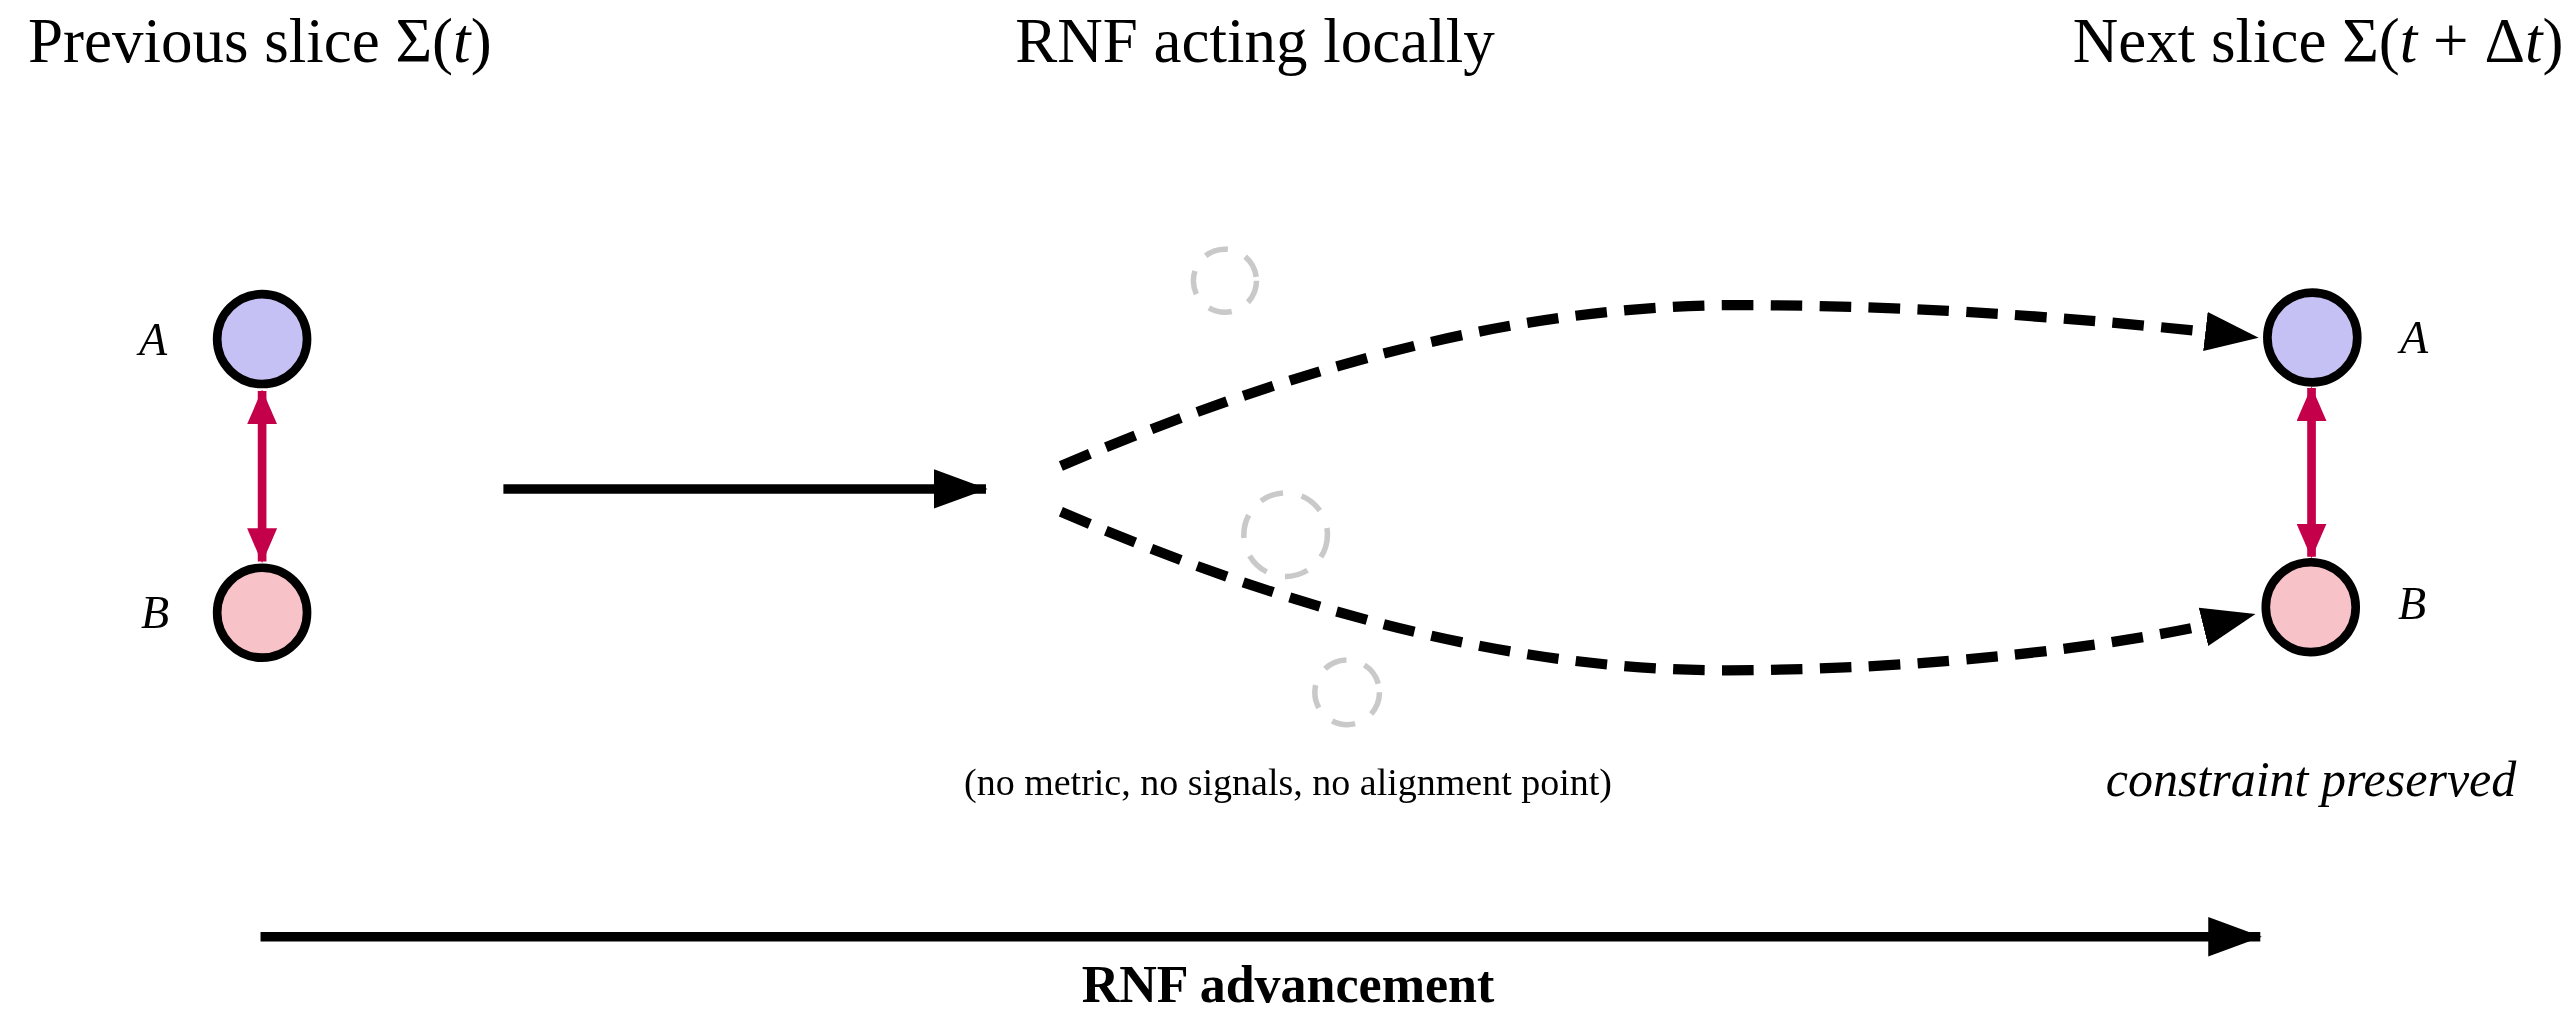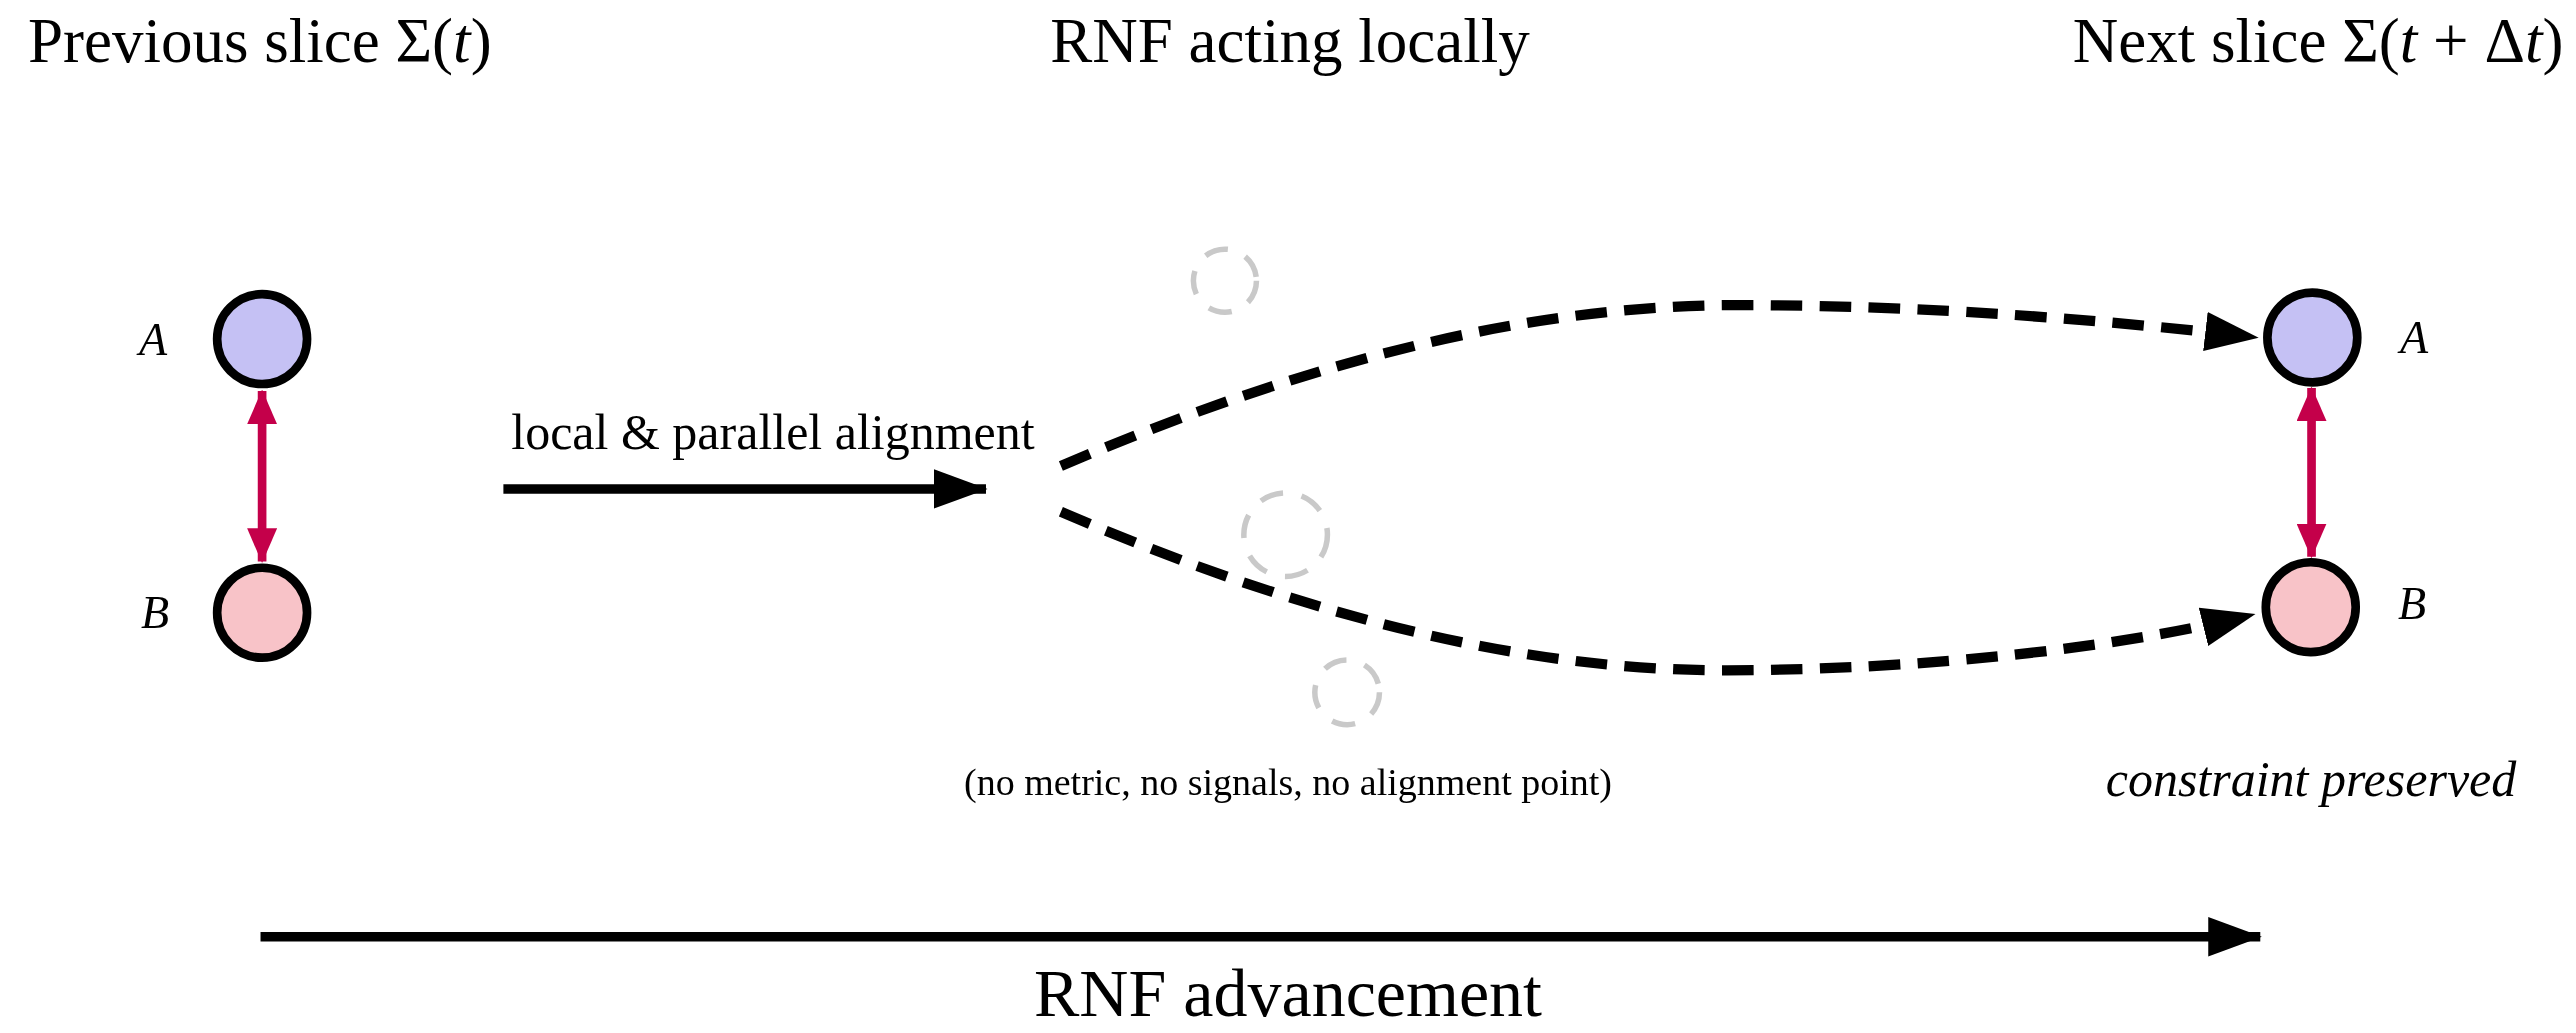--- a/index.html
+++ b/index.html
@@ -18,21 +18,21 @@
     font-family:"Liberation Serif","DejaVu Serif",serif;
     color:var(--c-ink);
     overflow:hidden;
   }
   #gfx{position:absolute;left:0;top:0;width:2576px;height:1033px;}
   .txt{position:absolute;white-space:nowrap;line-height:1;}
   .center{transform:translateX(-50%);}
   .title{font-size:63px;}
   .lbl{font-size:50px;}
   .note{font-size:38px;}
-  .adv{font-size:68px;}
+  .adv{font-size:52px;font-weight:bold;}
   .nodeletter{font-size:46px;font-style:italic;}
   .mvar{font-style:italic;}
   
   .ghost{fill:none;stroke:var(--c-ghost);stroke-width:7;stroke-dasharray:30 24;}
   .node{stroke:var(--c-ink);stroke-width:11;}
   .node-a{fill:var(--c-node-a);}
   .node-b{fill:var(--c-node-b);}
   .redlink{stroke:var(--c-red);stroke-width:11;fill:none;}
   .solidarrow{stroke:var(--c-ink);stroke-width:12;fill:none;}
   .dashcurve{stroke:var(--c-ink);stroke-width:13;fill:none;stroke-dasharray:40 22;stroke-linejoin:round;}
@@ -67,28 +67,27 @@
     <circle class="node node-a" cx="332" cy="430" r="57"></circle>
     <circle class="node node-b" cx="332" cy="777" r="57"></circle>
     <circle class="node node-a" cx="2932" cy="428" r="57"></circle>
     <circle class="node node-b" cx="2930" cy="770" r="57"></circle>
 
     <path class="solidarrow" d="M330,1188 L2866,1188" marker-end="url(#ah-black)"></path>
   </svg>
 
   <div class="txt title" style="left:28px;top:9.5px;"><span>Previous slice Σ(</span><span class="mvar">t</span><span>)</span></div>
 
-  <div class="txt title center" style="left:1290px;top:9.5px;">RNF acting locally</div>
+  <div class="txt title center" style="left:1255px;top:9.5px;">RNF acting locally</div>
 
   <div class="txt title" style="right:12.6px;top:9.5px;"><span>Next slice Σ(</span><span class="mvar">t</span><span> + Δ</span><span class="mvar">t</span><span>)</span></div>
 
   <div class="txt nodeletter center" style="left:153px;top:317px;">A</div>
   <div class="txt nodeletter center" style="left:155px;top:590px;">B</div>
   <div class="txt nodeletter center" style="left:2414px;top:315px;">A</div>
   <div class="txt nodeletter center" style="left:2412px;top:581px;">B</div>
 
-  <div class="txt lbl center" style="left:773px;top:407px;">local &amp; parallel alignment</div>
   <div class="txt note center" style="left:1288px;top:763px;">(no metric, no signals, no alignment point)</div>
   <div class="txt lbl center" style="left:2311px;top:754px;font-style:italic;">constraint preserved</div>
   <div class="txt adv center" style="left:1288px;top:959px;">RNF advancement</div>
 
 </div>
 
 
 </body></html>

